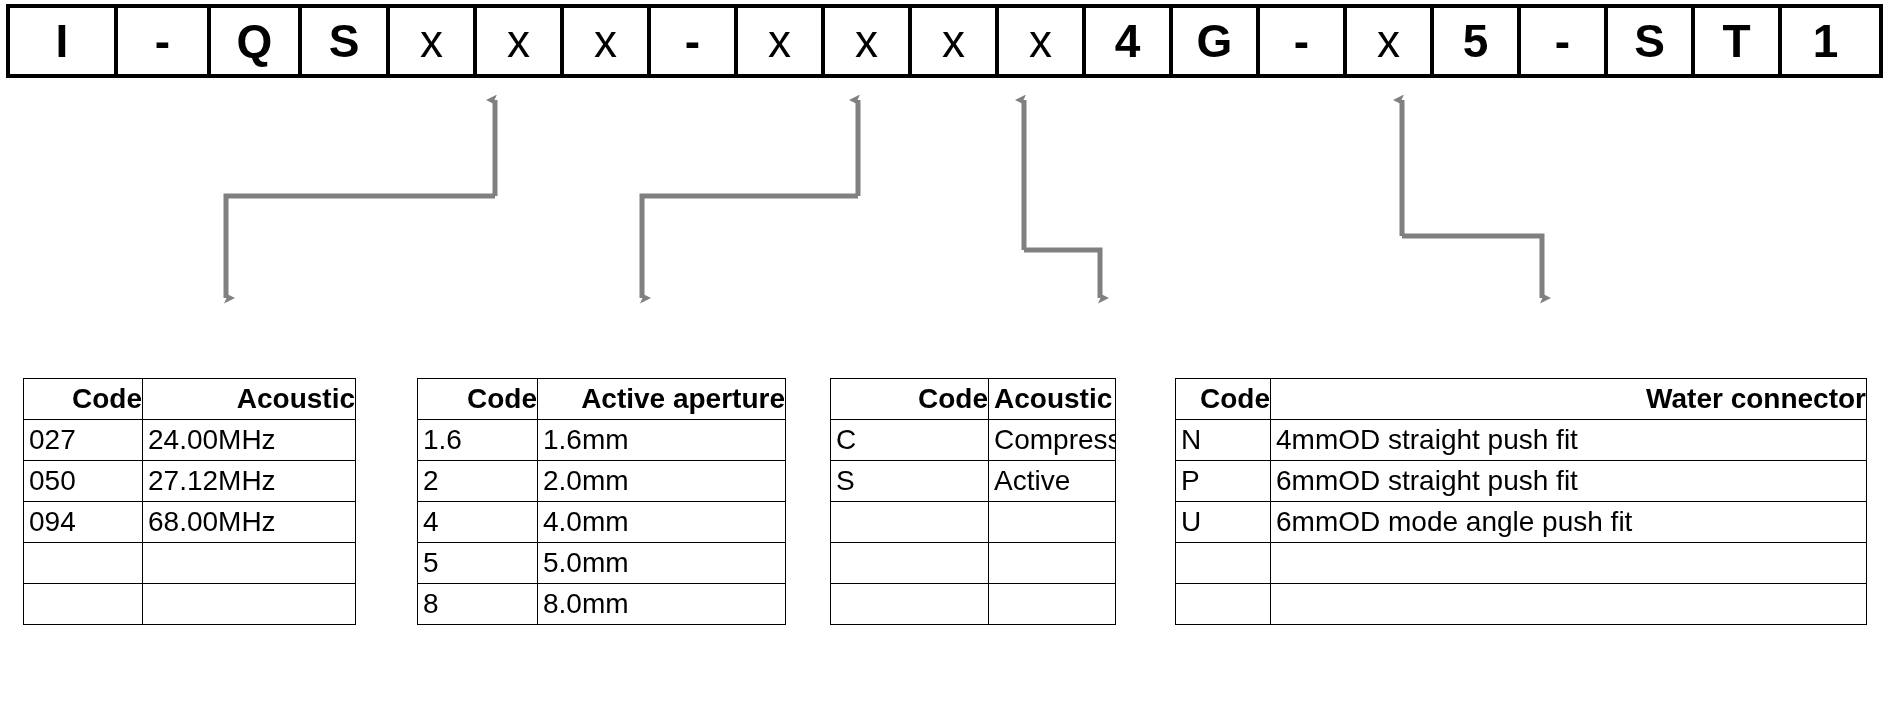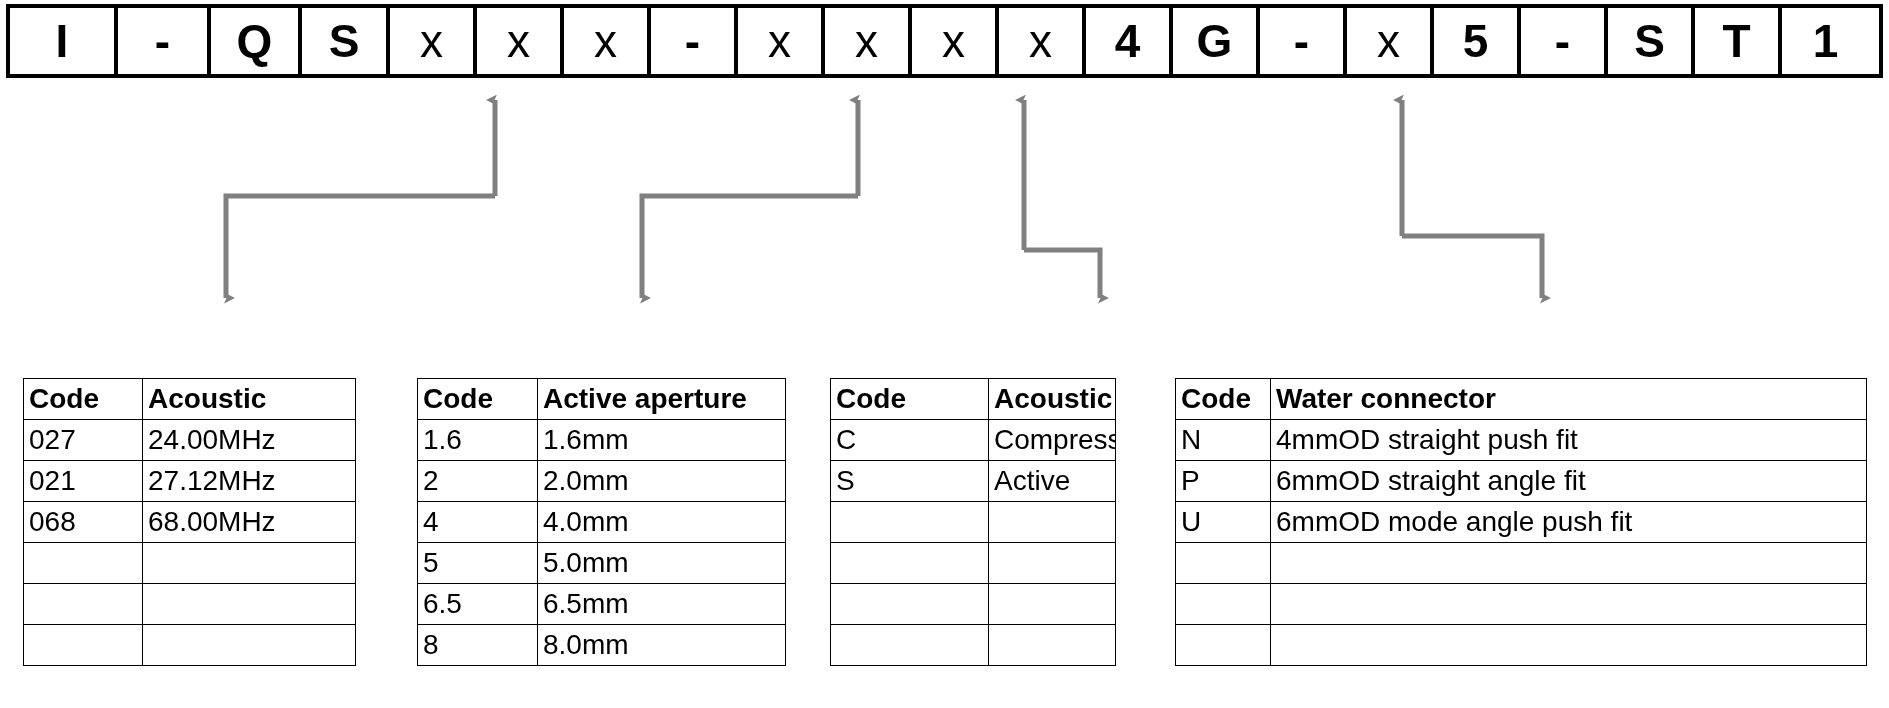--- a/index.html
+++ b/index.html
@@ -20,21 +20,21 @@
   
   #connectors{position:absolute;left:0;top:0;width:1889px;height:708px;
               pointer-events:none;}
 
   
   #table-area{position:absolute;left:23px;top:378px;width:1843px;}
   table.dec{border-collapse:collapse;table-layout:fixed;width:1843px;}
   table.dec td{border:1px solid #000;height:41px;padding:0 0 0 5px;
                font-size:28px;color:#000;vertical-align:middle;
                white-space:nowrap;overflow:hidden;box-sizing:border-box;}
-  table.dec td.hdr{font-weight:bold;}
+  table.dec td.hdr{font-weight:bold;text-align:right;}
   table.dec td.gap{border-top:none;border-bottom:none;
                    border-left:1px solid #000;border-right:1px solid #000;}
   .c-code{width:119px;}
   .c-freq{width:213px;}
   .c-gap1{width:62px;}
   .c-code2{width:120px;}
   .c-aper{width:248px;}
   .c-gap2{width:45px;}
   .c-code3{width:158px;}
   .c-mode{width:127px;}
@@ -126,34 +126,34 @@
           <td>1.6</td>
           <td>1.6mm</td>
           <td class="gap"></td>
           <td>C</td>
           <td>Compressional</td>
           <td class="gap"></td>
           <td>N</td>
           <td>4mmOD straight push fit</td>
         </tr>
         <tr>
-          <td>021</td>
+          <td>050</td>
           <td>27.12MHz</td>
           <td class="gap"></td>
           <td>2</td>
           <td>2.0mm</td>
           <td class="gap"></td>
           <td>S</td>
           <td>Active</td>
           <td class="gap"></td>
           <td>P</td>
-          <td>6mmOD straight angle fit</td>
+          <td>6mmOD straight push fit</td>
         </tr>
         <tr>
-          <td>068</td>
+          <td>094</td>
           <td>68.00MHz</td>
           <td class="gap"></td>
           <td>4</td>
           <td>4.0mm</td>
           <td class="gap"></td>
           <td></td>
           <td></td>
           <td class="gap"></td>
           <td>U</td>
           <td>6mmOD mode angle push fit</td>
@@ -168,33 +168,20 @@
           <td></td>
           <td></td>
           <td class="gap"></td>
           <td></td>
           <td></td>
         </tr>
         <tr>
           <td></td>
           <td></td>
           <td class="gap"></td>
-          <td>6.5</td>
-          <td>6.5mm</td>
-          <td class="gap"></td>
-          <td></td>
-          <td></td>
-          <td class="gap"></td>
-          <td></td>
-          <td></td>
-        </tr>
-        <tr>
-          <td></td>
-          <td></td>
-          <td class="gap"></td>
           <td>8</td>
           <td>8.0mm</td>
           <td class="gap"></td>
           <td></td>
           <td></td>
           <td class="gap"></td>
           <td></td>
           <td></td>
         </tr>
       </tbody>

